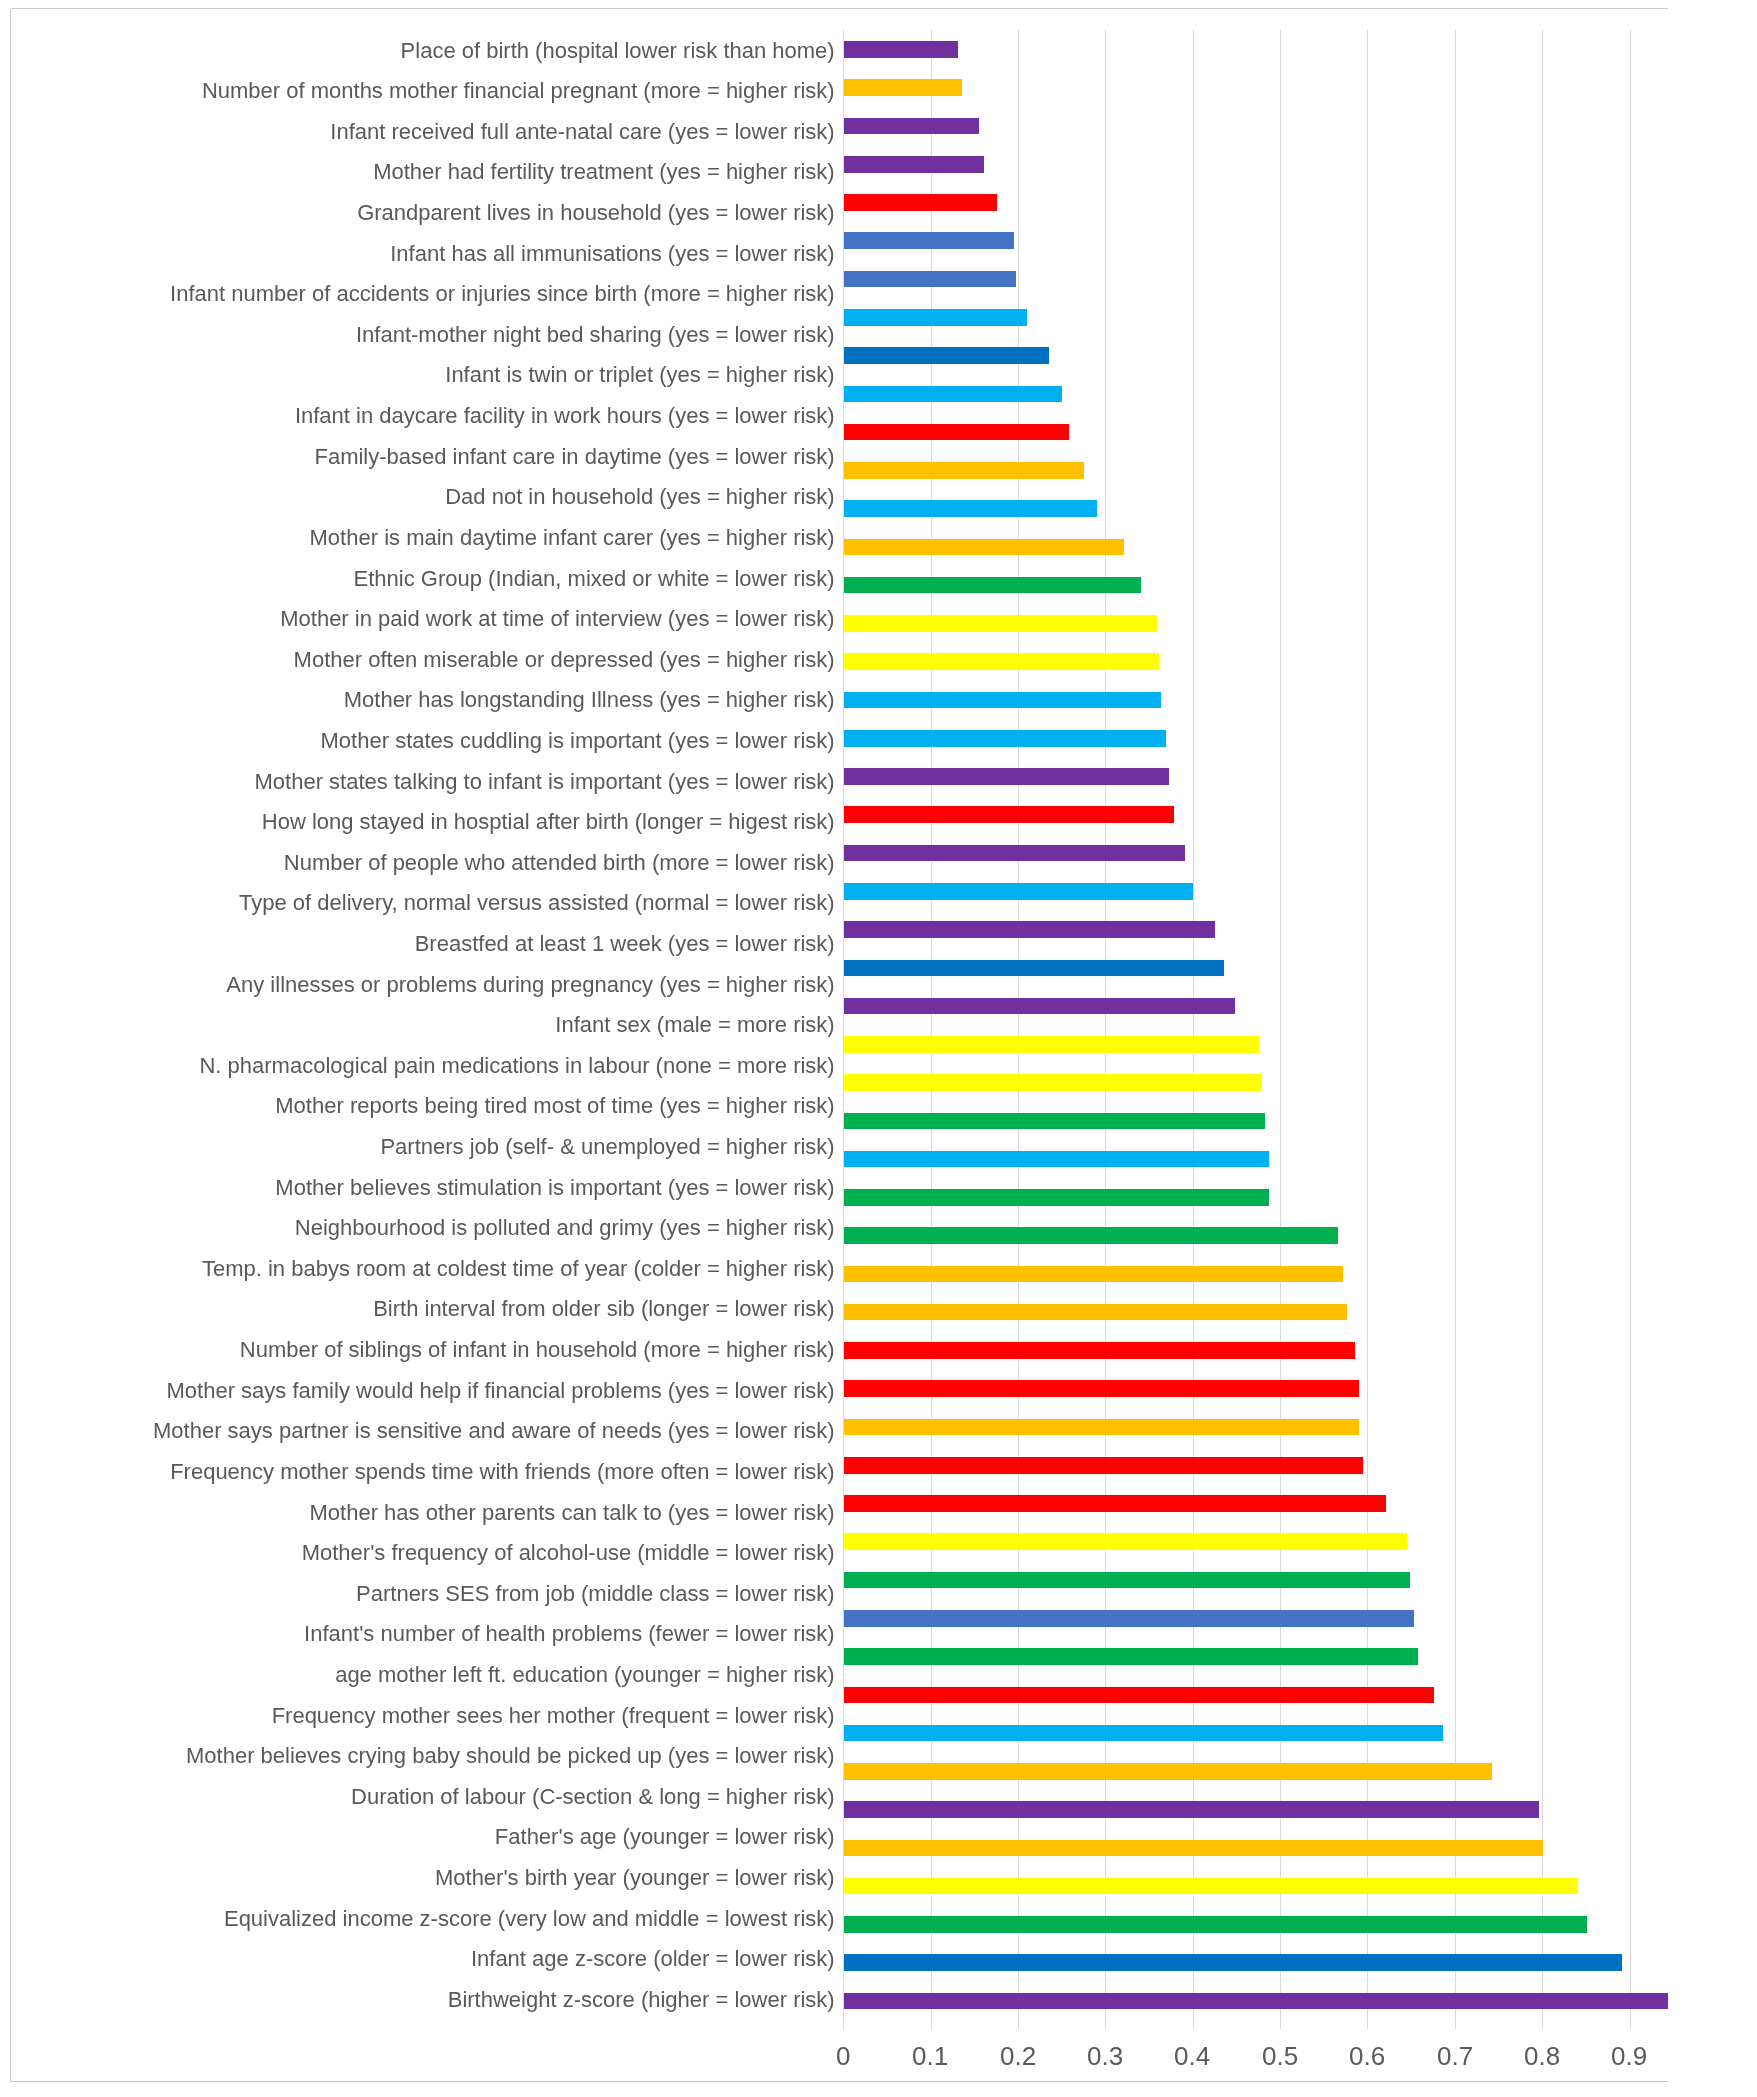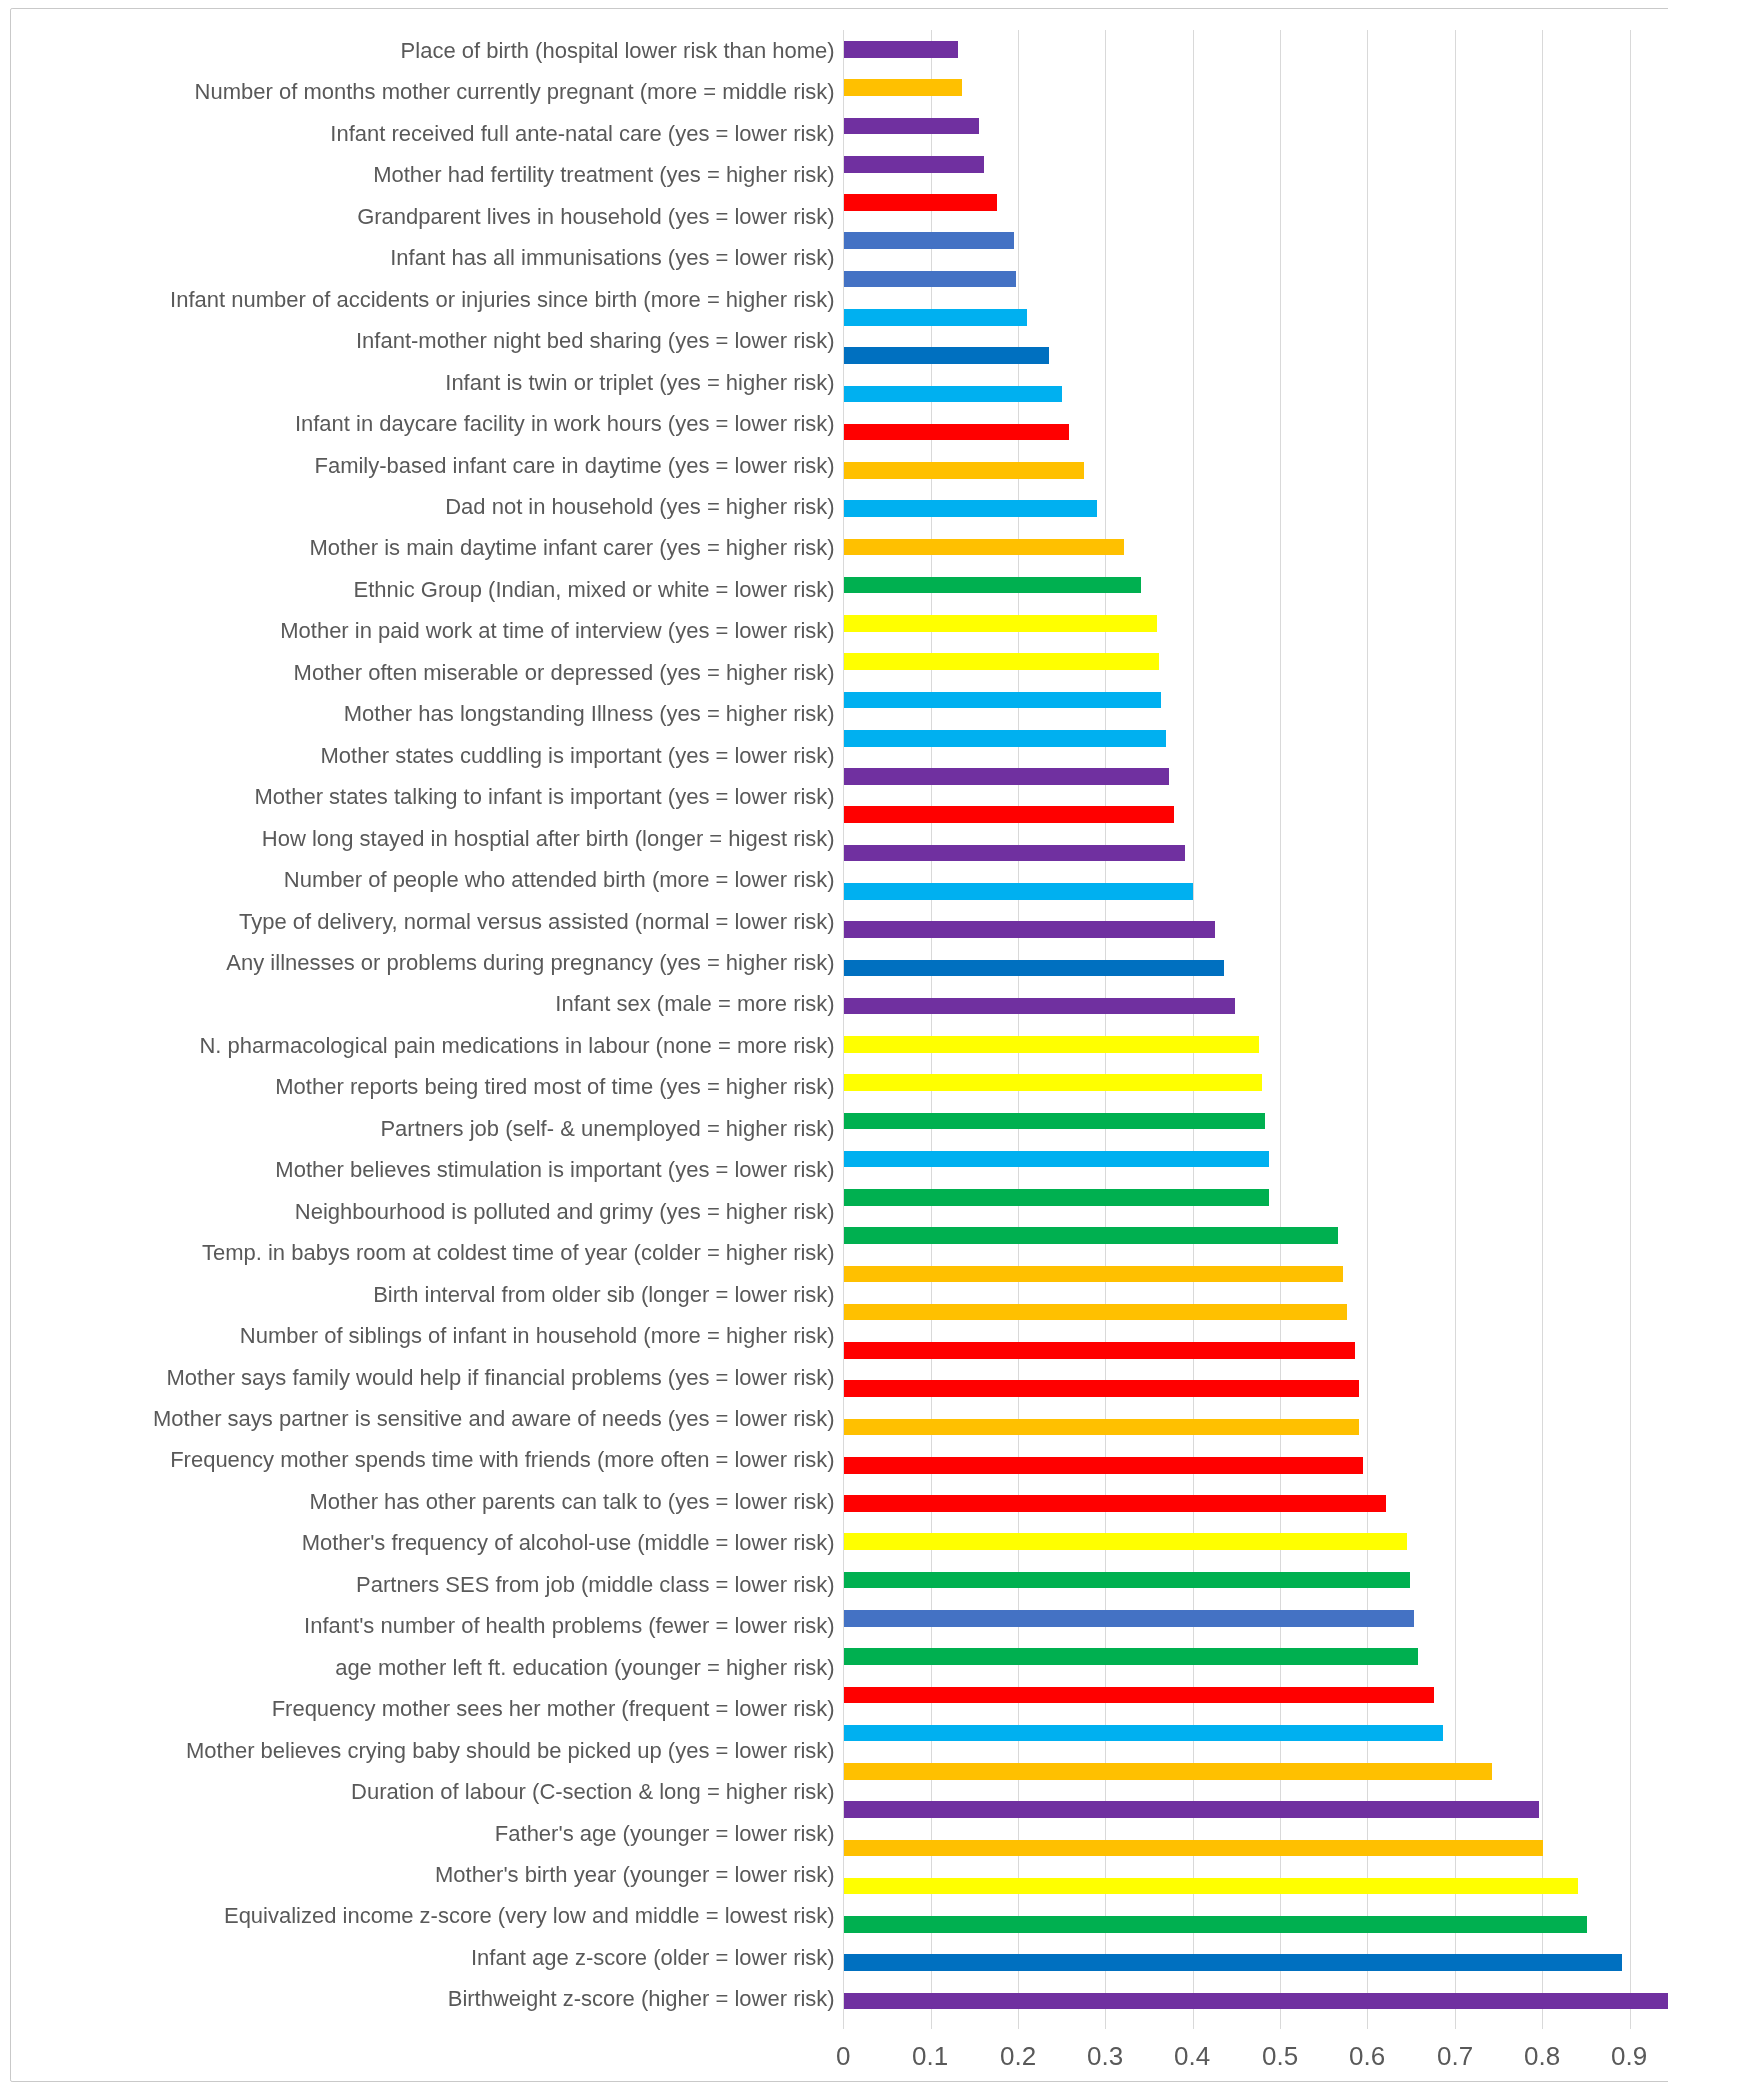--- a/index.html
+++ b/index.html
@@ -104,41 +104,42 @@
   }
 </style>
 </head>
 <body>
 
 <div id="page">
   <div id="chart-frame">
 
     <div id="category-labels">
         <div class="category-label">Place of birth (hospital lower risk than home)</div>
-        <div class="category-label">Number of months mother currently pregnant (more = middle risk)</div>
+        <div class="category-label">Number of months mother financial pregnant (more = higher risk)</div>
         <div class="category-label">Infant received full ante-natal care (yes = lower risk)</div>
         <div class="category-label">Mother had fertility treatment (yes = higher risk)</div>
         <div class="category-label">Grandparent lives in household (yes = lower risk)</div>
         <div class="category-label">Infant has all immunisations (yes = lower risk)</div>
         <div class="category-label">Infant number of accidents or injuries since birth (more = higher risk)</div>
         <div class="category-label">Infant-mother night bed sharing (yes = lower risk)</div>
         <div class="category-label">Infant is twin or triplet (yes = higher risk)</div>
         <div class="category-label">Infant in daycare facility in work hours (yes = lower risk)</div>
         <div class="category-label">Family-based infant care in daytime (yes = lower risk)</div>
         <div class="category-label">Dad not in household (yes = higher risk)</div>
         <div class="category-label">Mother is main daytime infant carer (yes = higher risk)</div>
         <div class="category-label">Ethnic Group  (Indian, mixed or white = lower risk)</div>
         <div class="category-label">Mother in paid work at time of interview (yes = lower risk)</div>
         <div class="category-label">Mother often miserable or depressed (yes = higher risk)</div>
         <div class="category-label">Mother has longstanding Illness (yes = higher risk)</div>
         <div class="category-label">Mother states cuddling is important (yes = lower risk)</div>
         <div class="category-label">Mother states talking to infant is important (yes = lower risk)</div>
         <div class="category-label">How long stayed in hosptial after birth (longer = higest risk)</div>
         <div class="category-label">Number of people who attended birth (more = lower risk)</div>
         <div class="category-label">Type of delivery, normal versus assisted (normal = lower risk)</div>
+        <div class="category-label">Breastfed at least 1 week (yes = lower risk)</div>
         <div class="category-label">Any illnesses or problems during pregnancy (yes = higher risk)</div>
         <div class="category-label">Infant sex (male = more risk)</div>
         <div class="category-label">N. pharmacological pain medications in labour (none = more risk)</div>
         <div class="category-label">Mother reports being tired most of time (yes = higher risk)</div>
         <div class="category-label">Partners job (self- &amp; unemployed = higher risk)</div>
         <div class="category-label">Mother believes stimulation is important (yes = lower risk)</div>
         <div class="category-label">Neighbourhood is polluted and grimy (yes = higher risk)</div>
         <div class="category-label">Temp. in babys room at coldest time of year (colder = higher risk)</div>
         <div class="category-label">Birth interval from older sib (longer = lower risk)</div>
         <div class="category-label">Number of siblings of infant in household (more = higher risk)</div>

